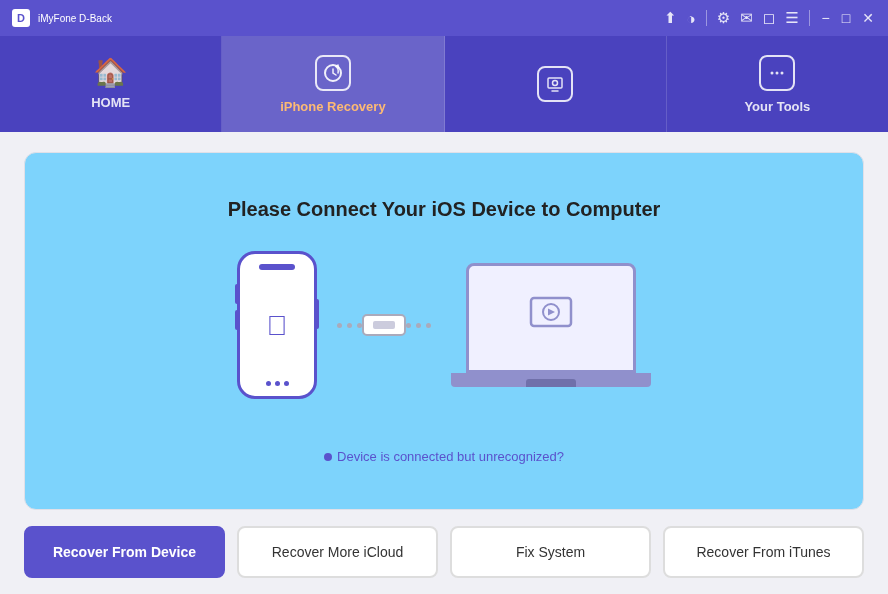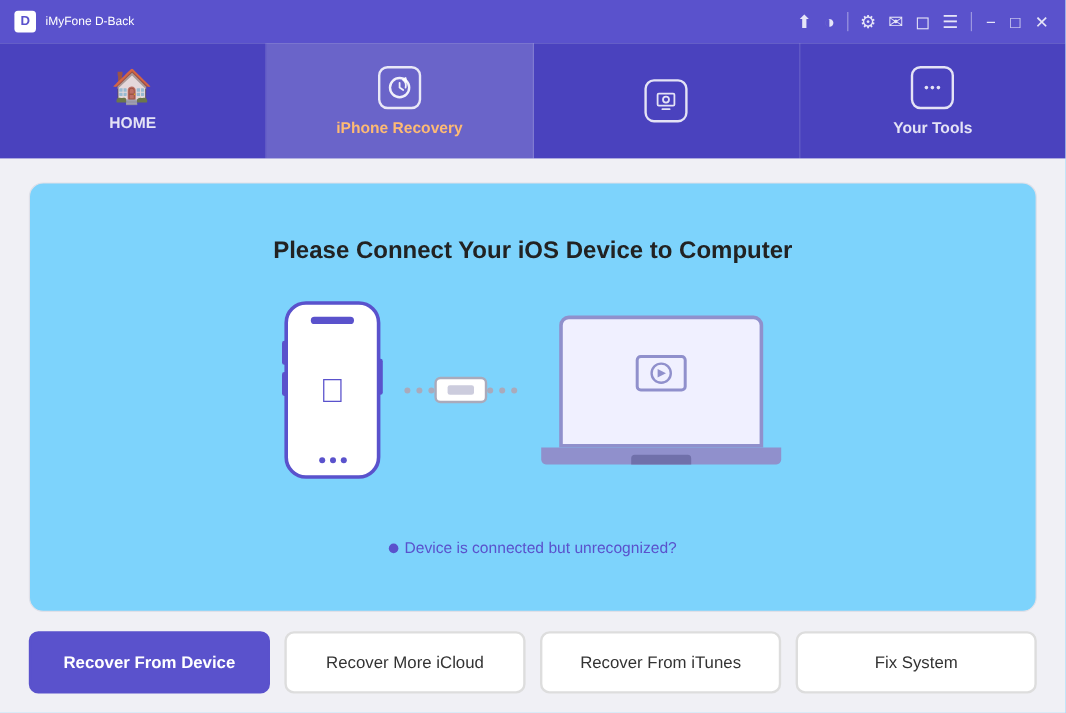--- a/index.html
+++ b/index.html
@@ -441,16 +441,16 @@
 
     <div class="device-link">
       <span class="device-link-dot"></span>
       <span>Device is connected but unrecognized?</span>
     </div>
   </div>
 
   <div class="bottom-buttons">
     <button class="bottom-btn active">Recover From Device</button>
     <button class="bottom-btn">Recover More iCloud</button>
+    <button class="bottom-btn">Fix System</button>
     <button class="bottom-btn">Recover From iTunes</button>
-    <button class="bottom-btn">Fix System</button>
   </div>
 </div>
 
 </body></html>

